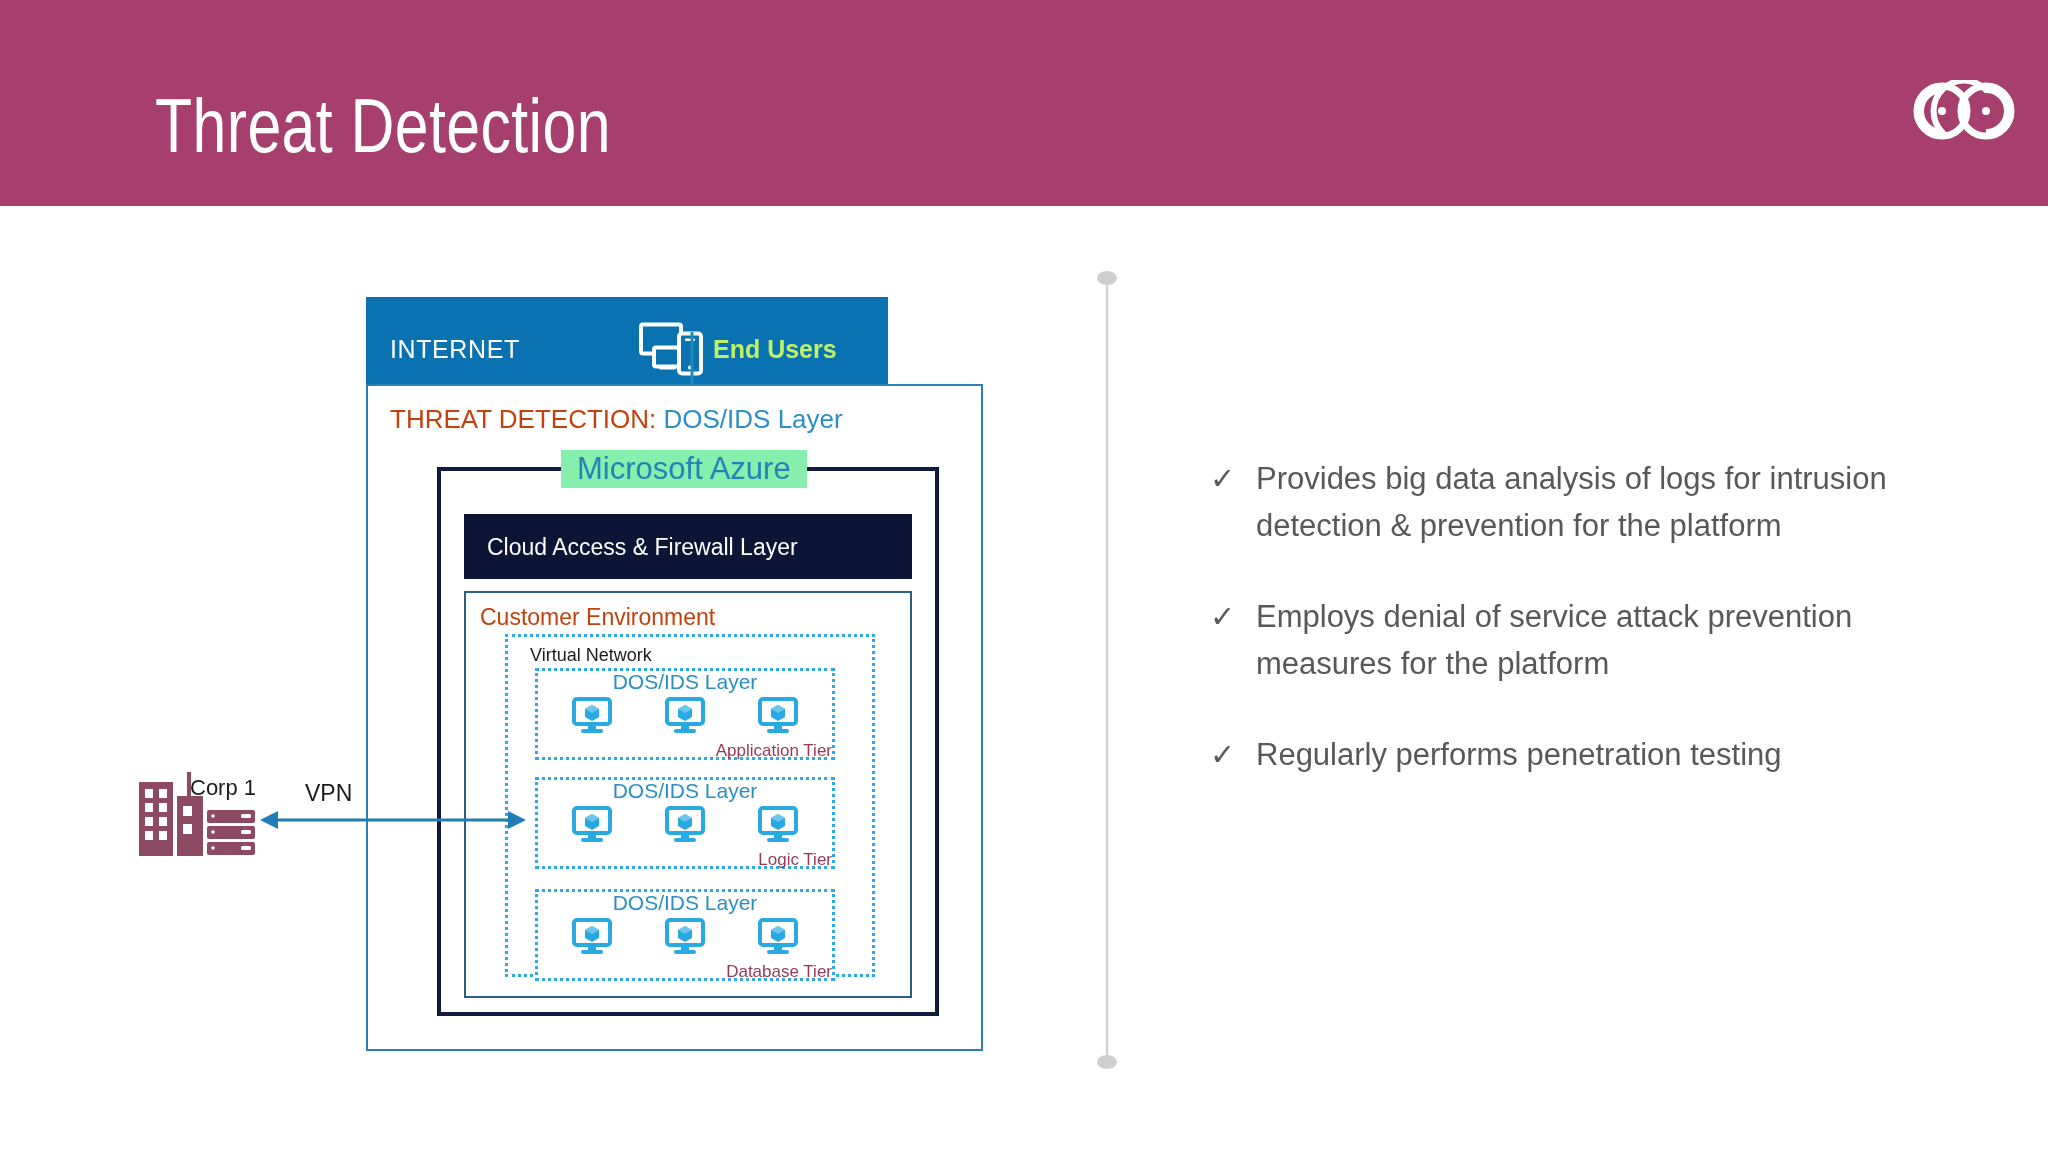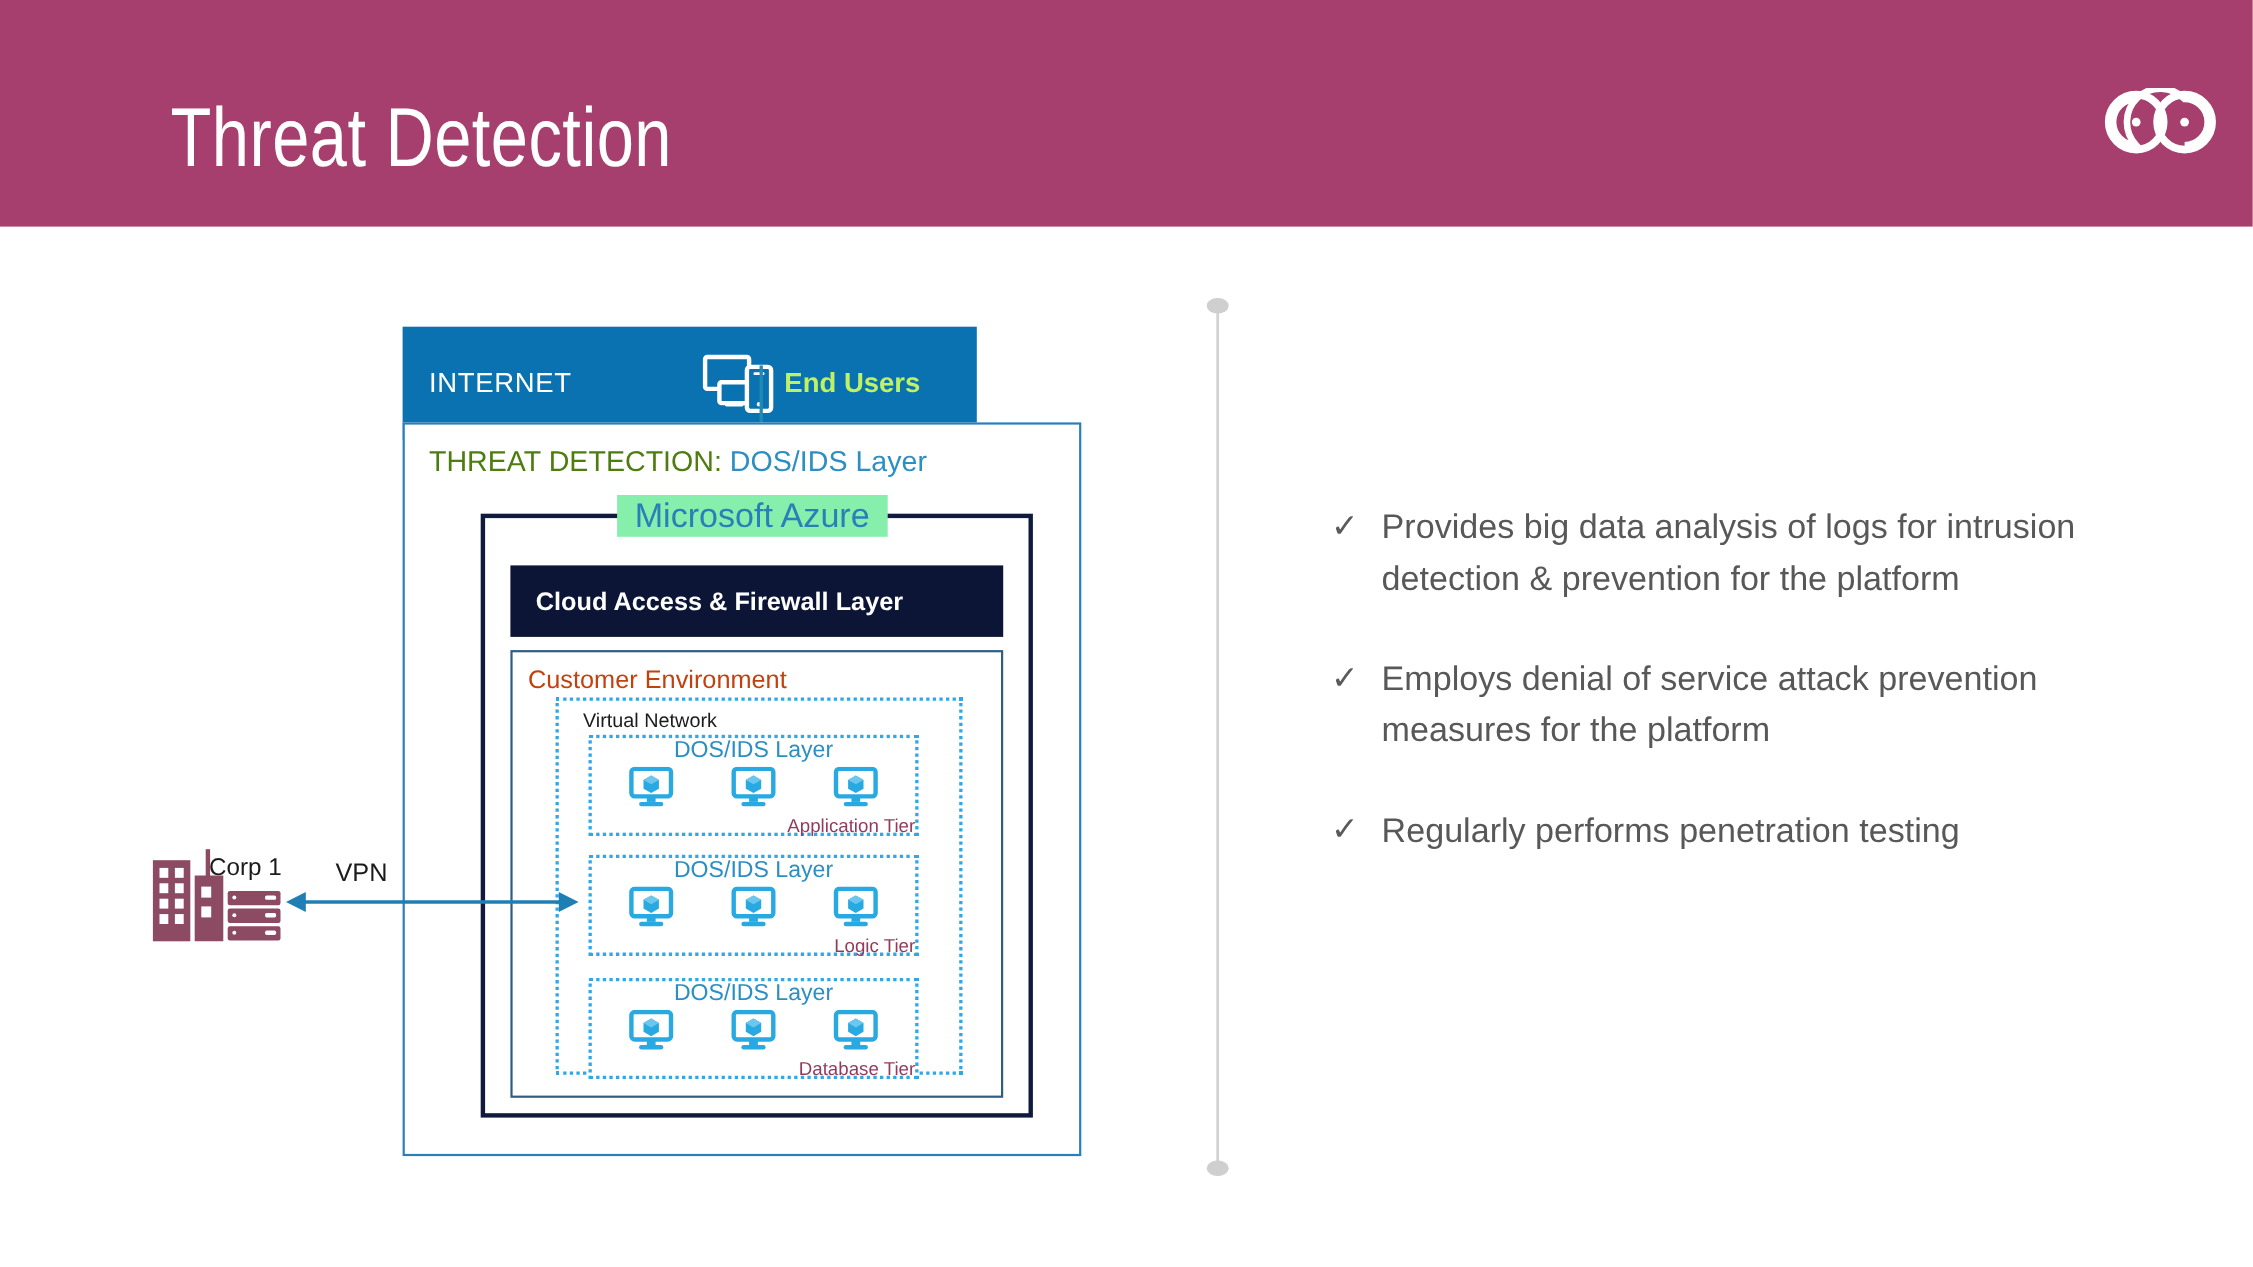--- a/index.html
+++ b/index.html
@@ -94,21 +94,21 @@
     border: 2px solid #2b7fb8;
     background: #ffffff;
     box-sizing: border-box;
   }
   .td-heading {
     position: absolute;
     left: 22px; top: 18px;
     font-size: 26px;
     white-space: nowrap;
   }
-  .td-heading .dark { color: #4d7c0f; }
+  .td-heading .dark { color: #c2410c; }
   .td-heading .blue { color: #2b8fc4; }
 
   
   .azure-frame {
     position: absolute;
     left: 437px; top: 467px;
     width: 502px; height: 549px;
     border: 4px solid #101a3d;
     box-sizing: border-box;
     background: transparent;
@@ -129,21 +129,21 @@
     left: 464px; top: 514px;
     width: 448px; height: 65px;
     background: #0c1536;
   }
   .firewall-label {
     position: absolute;
     left: 23px; top: 50%;
     transform: translateY(-50%);
     color: #ffffff;
     font-size: 23px;
-    font-weight: bold;
+    font-weight: normal;
     white-space: nowrap;
   }
 
   .cust-env {
     position: absolute;
     left: 464px; top: 591px;
     width: 448px; height: 407px;
     border: 2px solid #2e5d86;
     box-sizing: border-box;
     background: #ffffff;

